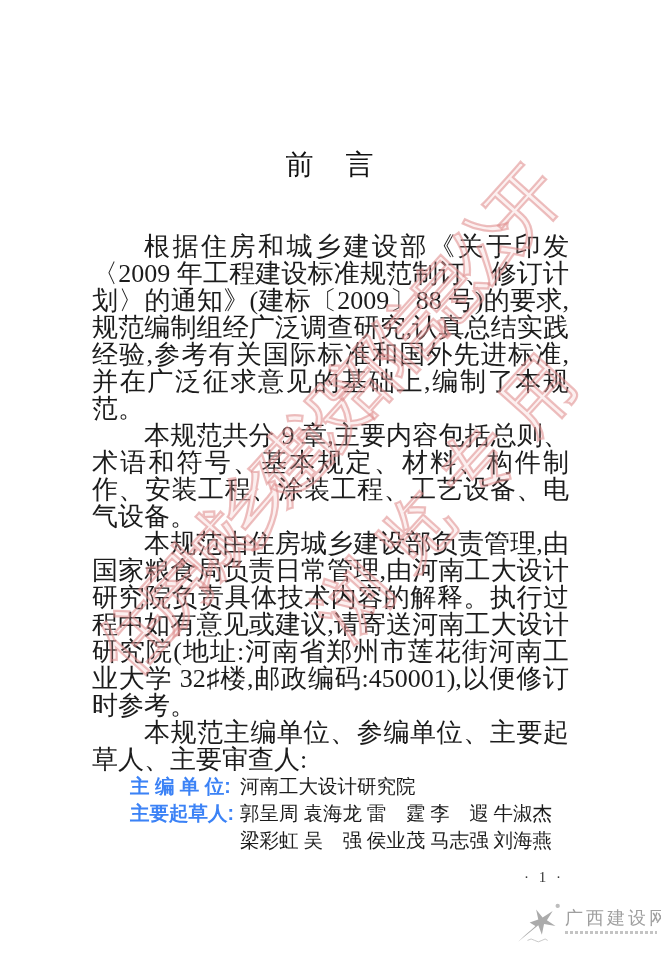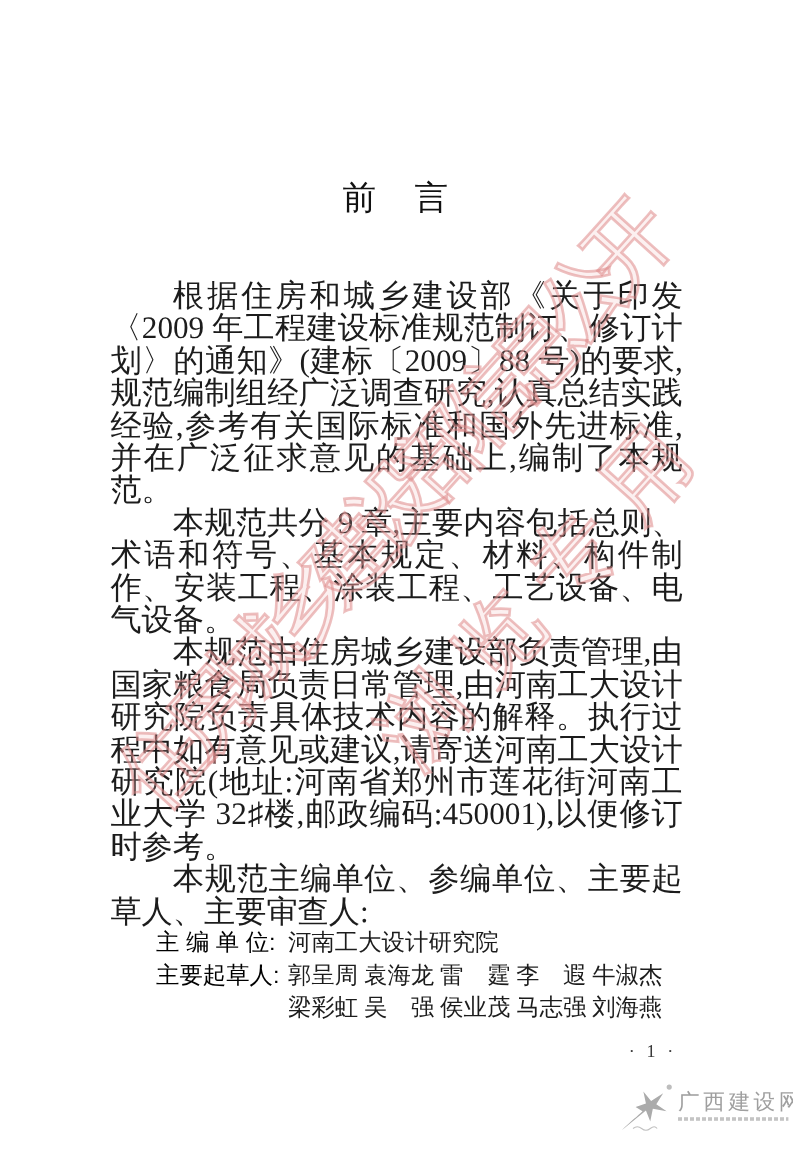--- a/index.html
+++ b/index.html
@@ -30,23 +30,23 @@
     text-indent:2em;
   }
   .section{
     display:flex;
     padding-left:38px;
     font-size:19.5px;line-height:27px;
   }
   .section-label{
     width:110px;flex-shrink:0;
     font-family:"Liberation Sans","DejaVu Sans",sans-serif;
-    font-weight:400;
+    font-weight:700;
     white-space:nowrap;
-    color:#000000;
+    color:#3b82f6;
   }
   .section-items{flex:1;}
   .section-items .item{white-space:nowrap;line-height:27px;}
   .page-number{
     position:absolute;left:524px;top:869px;z-index:1;
     font-size:15px;color:#3a3a3a;letter-spacing:3px;
   }
   
   .watermark{
     position:absolute;z-index:3;

